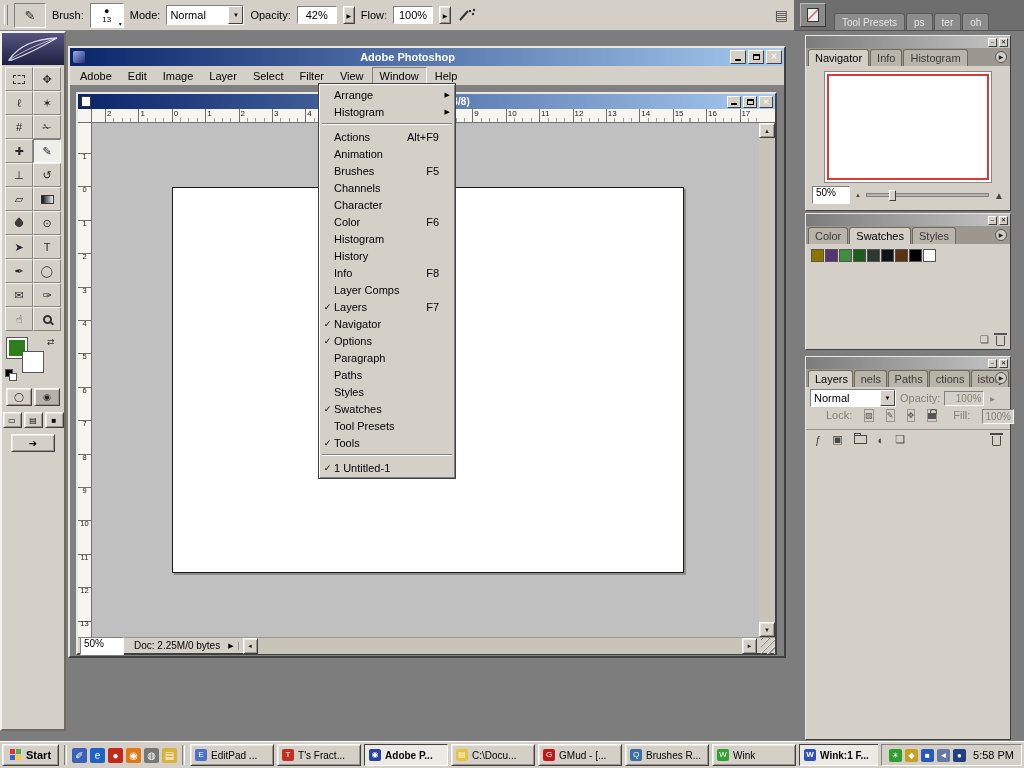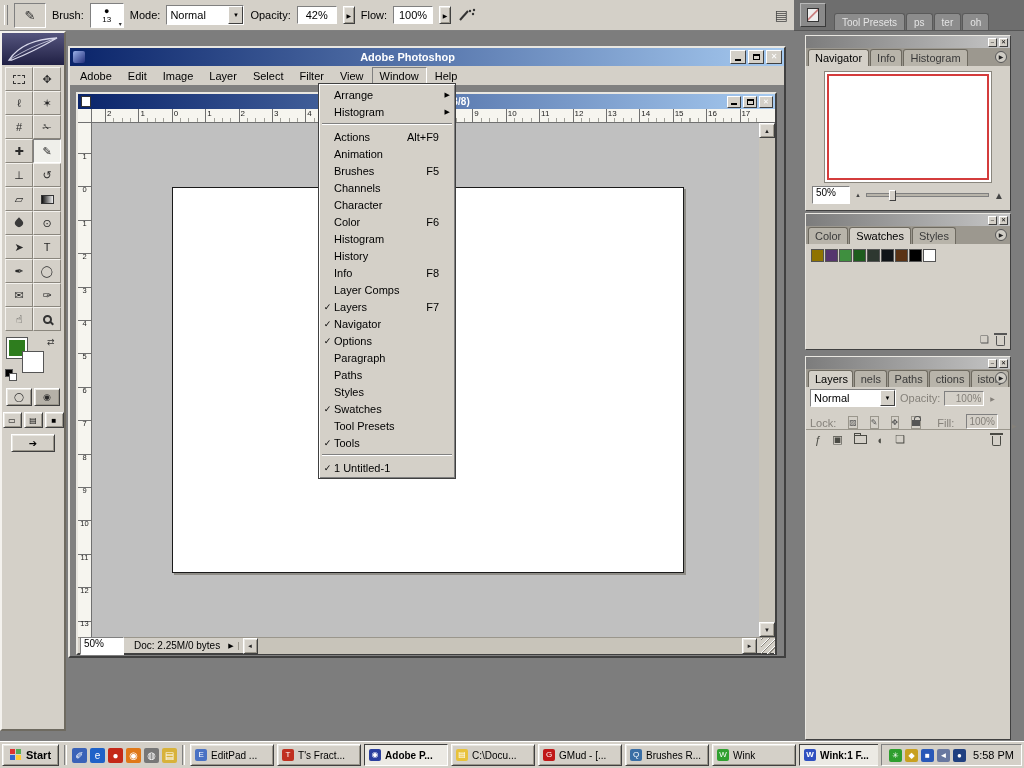--- a/index.html
+++ b/index.html
@@ -132,21 +132,21 @@
 .slider-track{flex:1;height:4px;border:1px solid #808080;background:#b8b4aa;position:relative;}
 .slider-thumb{position:absolute;left:18%;top:-4px;width:7px;height:11px;background:#d4d0c8;border:1px solid;border-color:#fff #404040 #404040 #fff;}
 
 
 .swatch-grid{display:flex;flex-wrap:wrap;gap:1px;padding:5px;align-content:flex-start;}
 .swatch{width:13px;height:13px;border:1px solid #555;}
 .sw-bottom{position:absolute;right:5px;bottom:3px;display:flex;gap:7px;color:#555;font-size:10px;align-items:center;}
 
 
 .lp-row1{display:flex;align-items:center;gap:4px;padding:0 4px;height:22px;flex:none;}
-.lp-row2{display:flex;align-items:flex-end;gap:12px;padding:0 4px;height:20px;flex:none;}
+.lp-row2{display:flex;align-items:flex-start;gap:12px;padding:0 20px;height:20px;flex:none;}
 .lp-select{width:86px;height:18px;background:#fff;border:1px solid;border-color:#808080 #fff #fff #808080;display:flex;align-items:center;}
 .dim{color:#85817a;}
 .lp-field{width:40px;height:15px;border:1px solid;border-color:#808080 #fff #fff #808080;background:#d4d0c8;color:#85817a;font-size:10px;display:flex;align-items:center;justify-content:flex-end;padding:0 2px;}
 .lp-spin{font-size:6px;color:#85817a;padding:0 2px;}
 .lock-box{width:14px;height:13px;border:1px solid #9a968c;background:#d4d0c8;display:flex;align-items:center;justify-content:center;font-size:8px;color:#555;}
 .layer-list{flex:1;background:#d0cdc5;border-top:1px solid #9a968c;overflow:hidden;}
 .layer-row{height:30px;display:flex;align-items:center;background:#1b2b6b;color:#fff;border-bottom:1px solid #555;}
 .eye-col{width:22px;height:100%;background:#d4d0c8;border-right:1px solid #808080;display:flex;align-items:center;justify-content:center;flex:none;}
 .brush-col{width:16px;height:100%;border-right:1px solid #44518f;flex:none;}
 .layer-thumb{width:38px;height:26px;background:#fff;border:1px solid #222;margin:0 7px;flex:none;}

